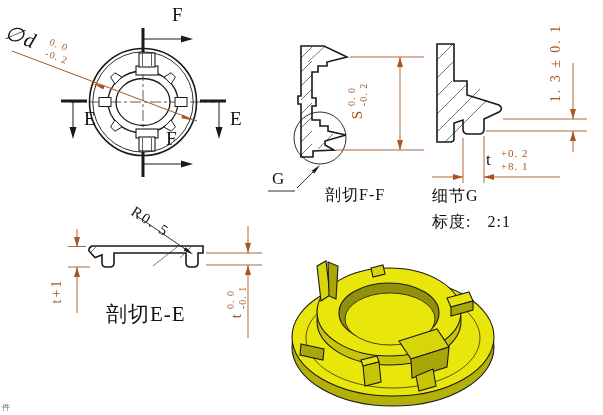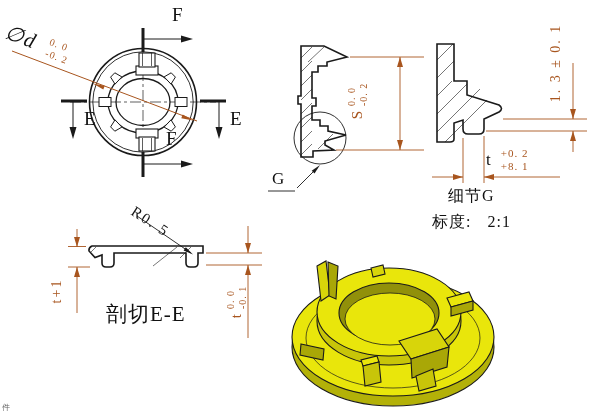--- a/index.html
+++ b/index.html
@@ -216,30 +216,31 @@
 
 <div class="txt row vrot dim" style="left:357px;top:101px;">
   <span class="dsym">S</span>
   <span class="tolstack">
     <span>0. 0</span>
     <span>-0. 2</span>
   </span>
 </div>
 
 <div class="txt gmark" style="left:272px;top:169px;">G</div>
+<div class="txt title" style="left:325px;top:185px;">剖切F-F</div>
 
 <div class="txt vrot dim dim14" style="left:556px;top:63px;">1. 3 ± 0. 1</div>
 <div class="txt row" style="left:486px;top:147px;">
   <span class="t-black">t</span>
   <span class="tolstack dim" style="margin-left:6px;font-size:11px;">
     <span>+0. 2</span>
     <span>+8. 1</span>
   </span>
 </div>
-<div class="txt title" style="left:432px;top:186px;margin-left:16px;">细节G</div>
+<div class="txt title" style="left:432px;top:186px;">细节G</div>
 <div class="txt title" style="left:432px;top:212px;">
   <span>标度:</span><span class="scale-val">2:1</span>
 </div>
 
 <div class="txt r-label" style="left:137px;top:203px;transform-origin:0 0;transform:rotate(33deg);">R0. 5</div>
 <div class="txt vrot dim dim14" style="left:57px;top:291px;">t+1</div>
 <div class="txt row vrot dim" style="left:236px;top:302px;">
   <span class="dsym">t</span>
   <span class="tolstack">
     <span>0. 0</span>

